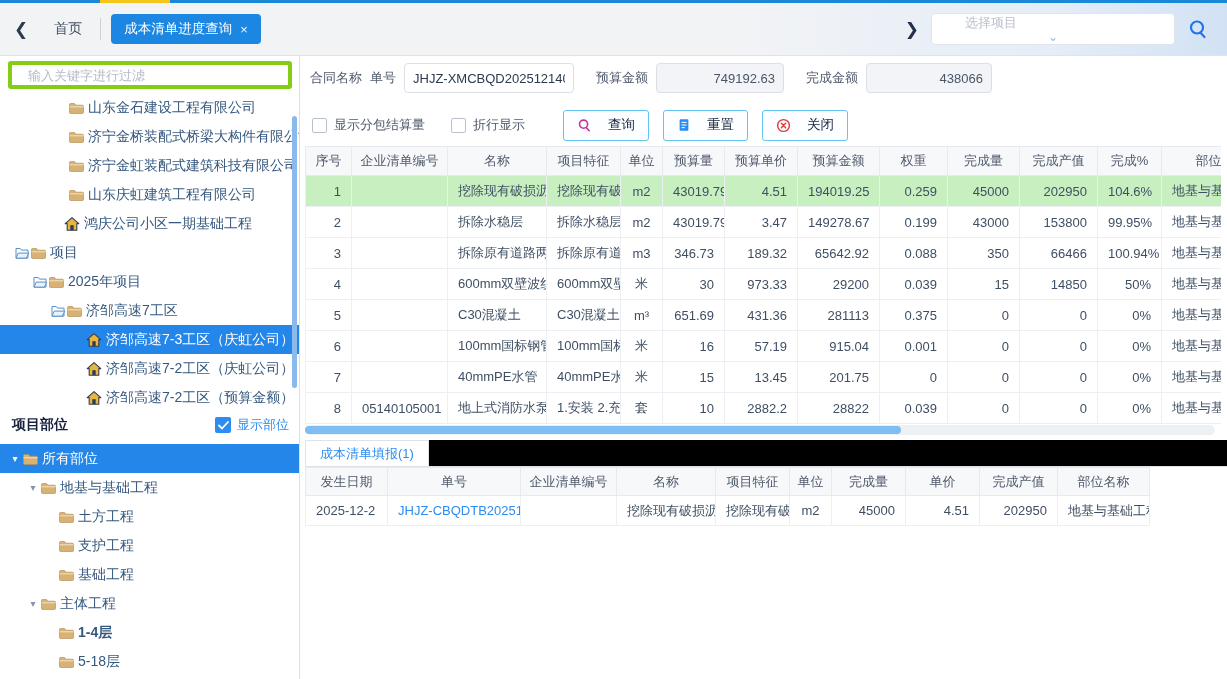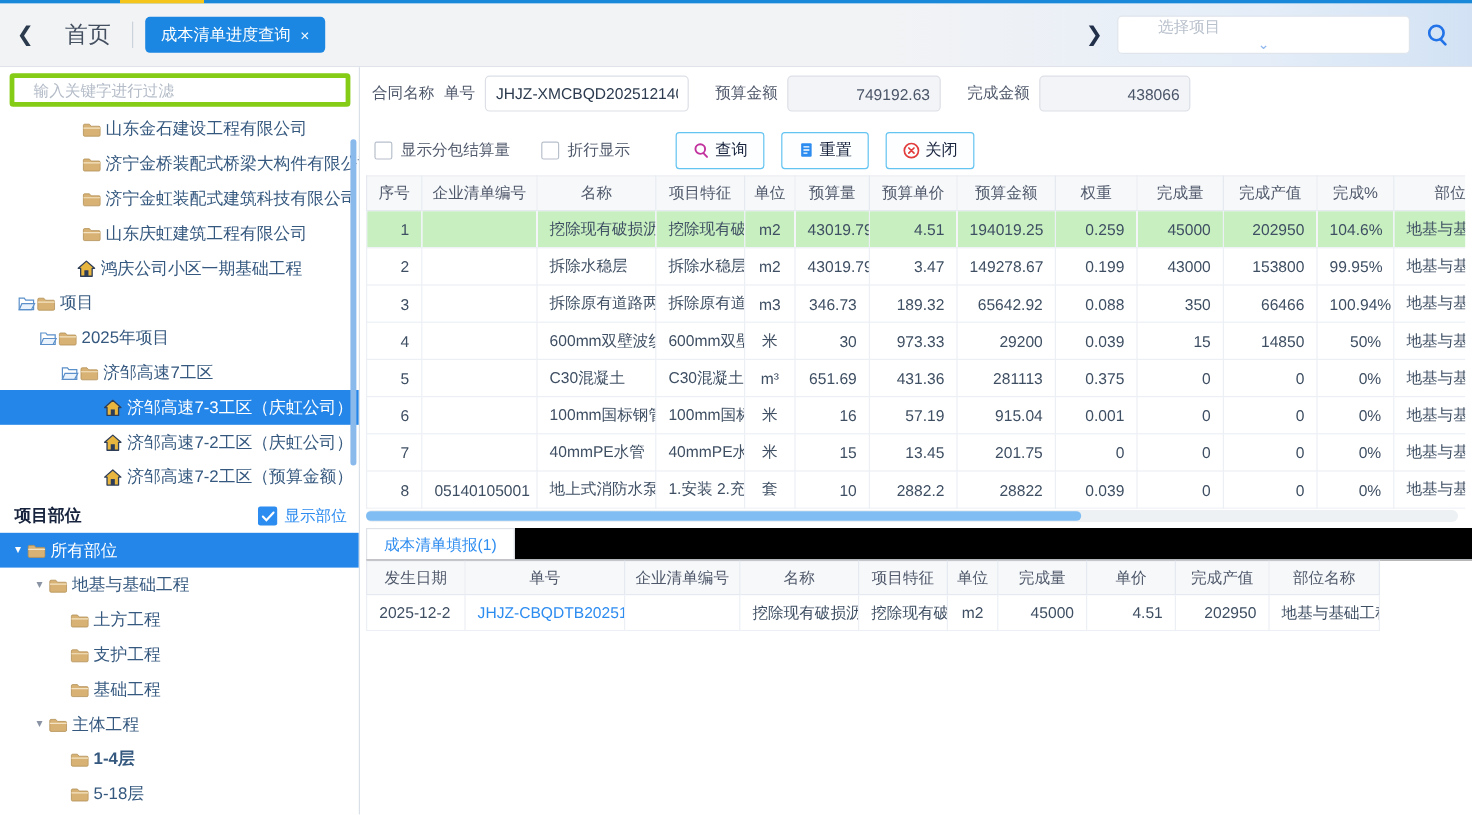--- a/index.html
+++ b/index.html
@@ -9,21 +9,21 @@
 
   
   .topstrip { position:absolute; top:0; left:0; width:100%; height:3px; background:#1988d8; }
   .topstrip .seg { position:absolute; top:0; left:100px; width:70px; height:3px; background:#f6c51c; }
 
   
   .topbar { position:absolute; top:3px; left:0; width:100%; height:53px;
             background:linear-gradient(90deg,#f2f3f5 0%,#f2f3f5 60%,#e4edf8 86%,#d2e2f4 100%);
             border-bottom:1px solid #e0e4ea; display:flex; align-items:center; }
   .nav-chevron { font-size:17px; font-weight:bold; color:#2b3a4d; padding:0 14px; cursor:pointer; }
-  .home-tab { font-size:19px; color:#445060; padding:0 18px 0 12px; cursor:pointer; }
+  .home-tab { font-size:14px; color:#445060; padding:0 18px 0 12px; cursor:pointer; }
   .tab-divider { width:1px; height:22px; background:#ccd2db; }
   .active-tab { margin-left:10px; background:#1b87e2; color:#fff; font-size:13.5px;
                 border-radius:4px; height:30px; display:flex; align-items:center; gap:8px;
                 padding:0 13px; cursor:pointer; }
   .active-tab .close-x { font-size:13px; opacity:.95; cursor:pointer; }
   .fwd-chevron { margin-left:auto; font-size:17px; font-weight:bold; color:#22304a; padding:0 12px; cursor:pointer; }
   .proj-select { width:244px; height:32px; background:#fff; border:1px solid #e0e5ec; border-radius:4px;
                  display:flex; align-items:center; padding:0 10px;flex-direction:column; }
   .proj-select input { border:none; outline:none; flex:1; font-size:13px; color:#3f4f63;
                        font-family:inherit; background:transparent; }
@@ -41,39 +41,39 @@
                   border-radius:3px; padding:0 16px; font-size:13px; color:#3f4f63; outline:none; font-family:inherit; }
   .filter-input::placeholder { color:#b4bcc8; }
   .titem { height:29px; display:flex; align-items:center; font-size:14px; color:#35587f;
            white-space:nowrap; overflow:hidden; cursor:pointer; }
   .titem .lbl { margin-left:4px; }
   .titem.sel { background:#2486e8; color:#fff; }
   .ticon { flex:0 0 16px; width:16px; height:16px; display:inline-block; }
   .tspacer { flex:0 0 16px; }
   .caret { flex:0 0 14px; font-size:10px; color:#8a93a3; text-align:center; }
   .titem.sel .caret { color:#fff; }
-  .parts-header { height:28px; margin-top:4px; padding:0 10px 0 12px; display:flex; align-items:center;
+  .parts-header { height:28px; margin-top:4px; padding:0 10px 0 12px; display:flex; align-items:flex-start;
                   justify-content:space-between; }
   .parts-title { font-size:14px; font-weight:bold; color:#17233d; }
   .parts-check { display:flex; align-items:center; gap:6px; font-size:13px; color:#2d8cf0; cursor:pointer; }
   .cb-on { width:16px; height:16px; background:#2d8cf0; border-radius:2px; display:flex;
            align-items:center; justify-content:center; }
   .side-scroll { position:absolute; right:2px; top:60px; width:5px; height:272px; background:#8ab9ec; border-radius:3px; }
 
   
   .form-row { display:flex; align-items:center; margin:7px 8px 0 10px; height:30px; gap:8px; }
   .f-label { font-size:13px; color:#50596b; white-space:nowrap; }
   .f-input { height:30px; border:1px solid #dcdfe6; border-radius:4px; padding:0 8px; font-size:13px;
              color:#2b3a4e; outline:none; font-family:inherit; background:#fff; }
   .f-input.dis { background:#f2f4f7; text-align:right; color:#4a5568; }
 
   .toolbar { display:flex; align-items:center; margin:17px 8px 0 12px; height:30px; }
   .cbx { display:flex; align-items:center; gap:7px; font-size:13px; color:#50596b; margin-right:26px; cursor:pointer; }
   .cb-off { width:15px; height:15px; border:1px solid #b8c0cc; border-radius:2px; background:#fff; }
-  .btn { display:flex; align-items:center; gap:4px; height:31px; padding:0 13px; margin-right:14px;
+  .btn { display:flex; align-items:center; gap:16px; height:31px; padding:0 13px; margin-right:14px;
          background:#fdfeff; border:1px solid #63c3f1; border-radius:3px; font-size:13.5px; color:#17233d;
          cursor:pointer; }
   .btn:first-of-type { margin-left:12px; }
 
   
   .grid-wrap { margin:6px 0 0 5px; width:916px; overflow:hidden; }
   table { border-collapse:collapse; table-layout:fixed; font-size:13px; }
   th { height:29px; background:#f6f8fa; color:#50596b; font-weight:normal; text-align:center;
        border:1px solid #e6eaf0; border-top:1px solid #e6eaf0; white-space:nowrap; overflow:hidden; padding:0 6px; }
   td { height:31px; border:1px solid #eceff4; border-top:none; white-space:nowrap; overflow:hidden;

